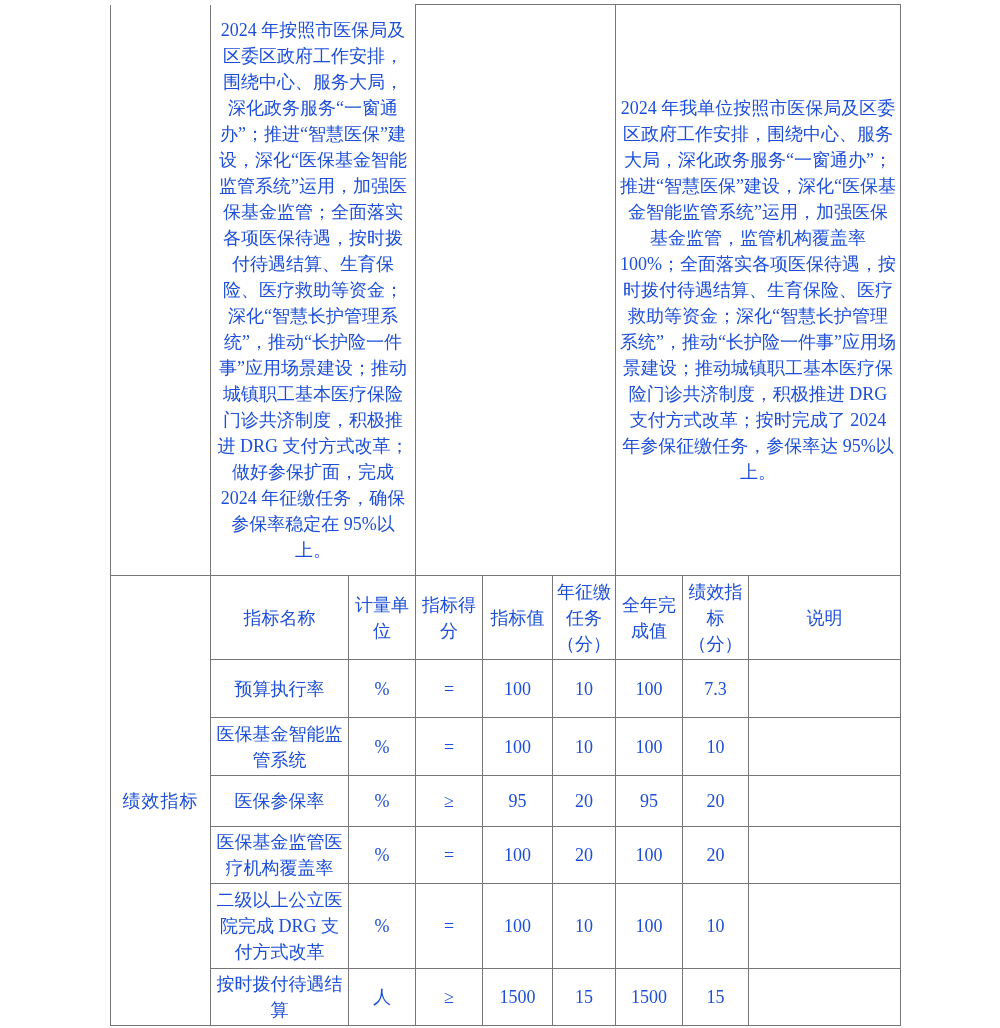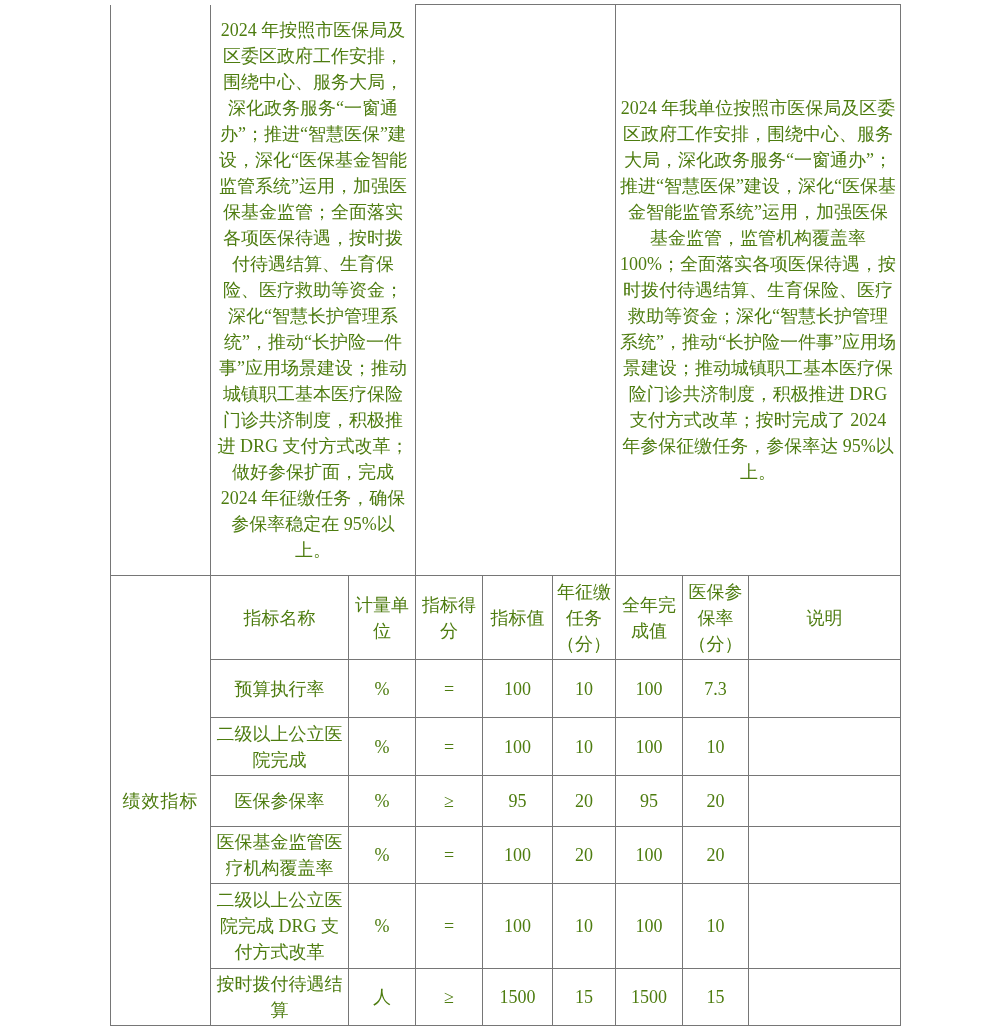--- a/index.html
+++ b/index.html
@@ -7,21 +7,21 @@
     padding: 0;
     background: #ffffff;
   }
   .sheet {
     position: relative;
     width: 1000px;
     height: 1028px;
     background: #ffffff;
     overflow: hidden;
     font-family: "Liberation Serif", "DejaVu Serif", serif;
-    color: #4d7c0f;
+    color: #1d4ed8;
   }
   table.doc {
     position: absolute;
     left: 110px;
     top: 4px;
     width: 790px;
     border-collapse: collapse;
     table-layout: fixed;
   }
   table.doc td {
@@ -91,37 +91,37 @@
     </tr>
 
     <tr style="height:84px">
       <td rowspan="7" class="section-label">绩效指标</td>
       <td class="hdr">指标名称</td>
       <td class="hdr">计量单位</td>
       <td class="hdr">指标得分</td>
       <td class="hdr">指标值</td>
       <td class="hdr">年征缴任务（分）</td>
       <td class="hdr">全年完成值</td>
-      <td class="hdr">医保参保率（分）</td>
+      <td class="hdr">绩效指标（分）</td>
       <td class="hdr">说明</td>
     </tr>
 
     <tr style="height:58px">
       <td class="name-cell">预算执行率</td>
       <td class="num-cell">%</td>
       <td class="num-cell">=</td>
       <td class="num-cell">100</td>
       <td class="num-cell">10</td>
       <td class="num-cell">100</td>
       <td class="num-cell">7.3</td>
       <td></td>
     </tr>
 
     <tr style="height:58px">
-      <td class="name-cell">二级以上公立医院完成</td>
+      <td class="name-cell">医保基金智能监管系统</td>
       <td class="num-cell">%</td>
       <td class="num-cell">=</td>
       <td class="num-cell">100</td>
       <td class="num-cell">10</td>
       <td class="num-cell">100</td>
       <td class="num-cell">10</td>
       <td></td>
     </tr>
 
     <tr style="height:51px">

